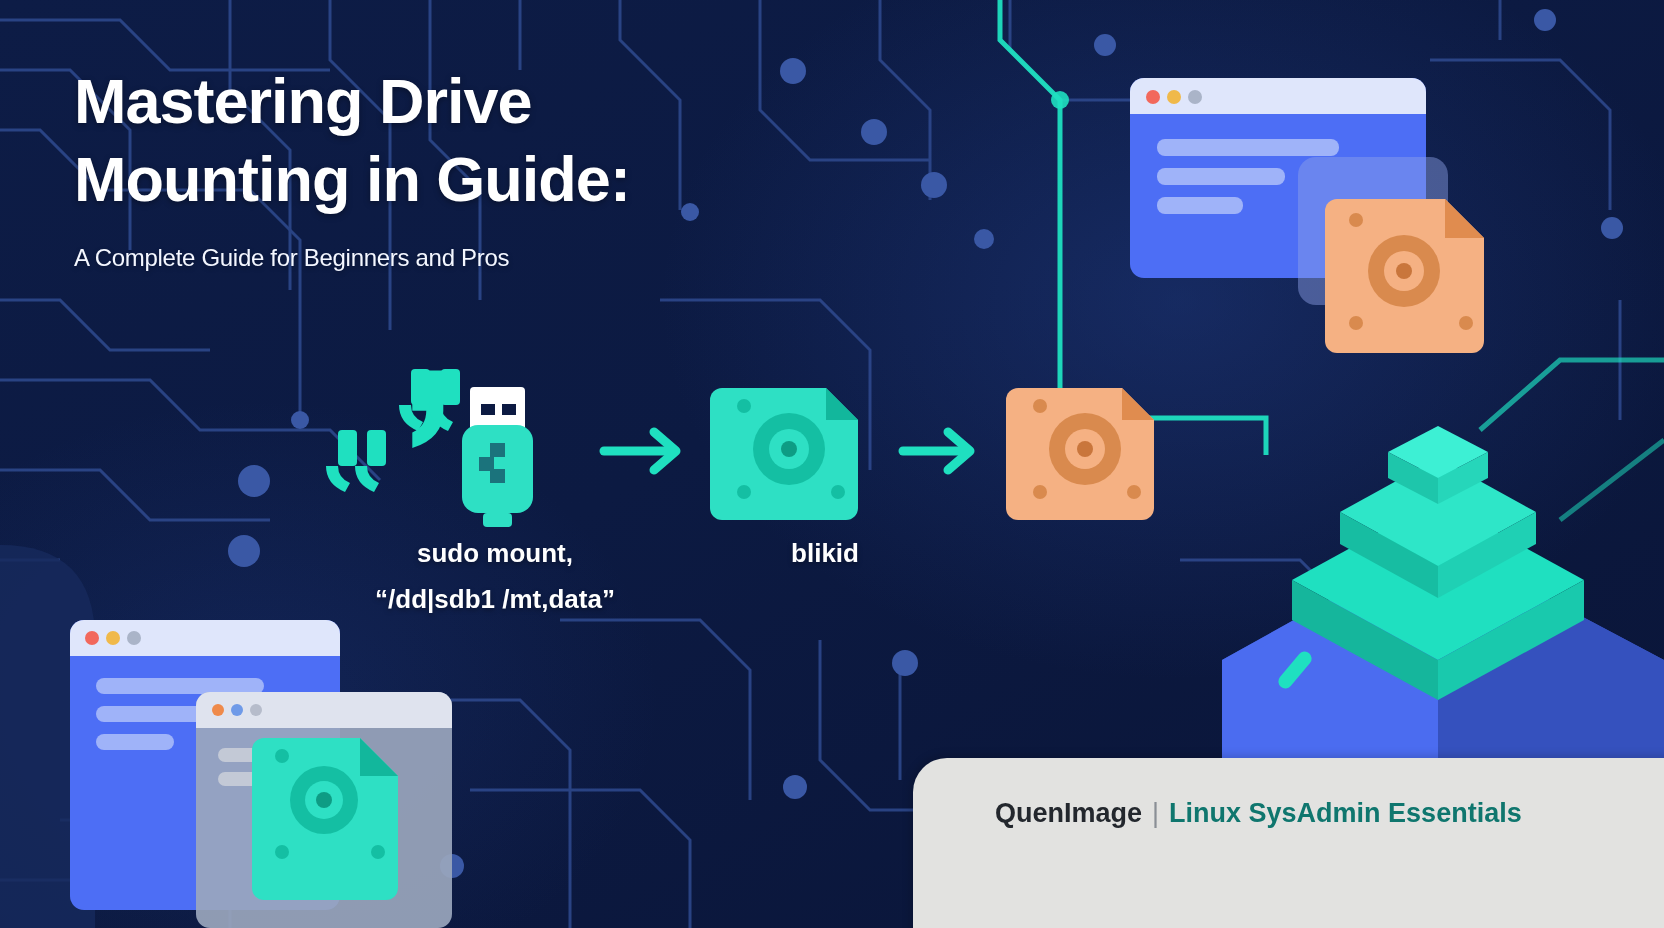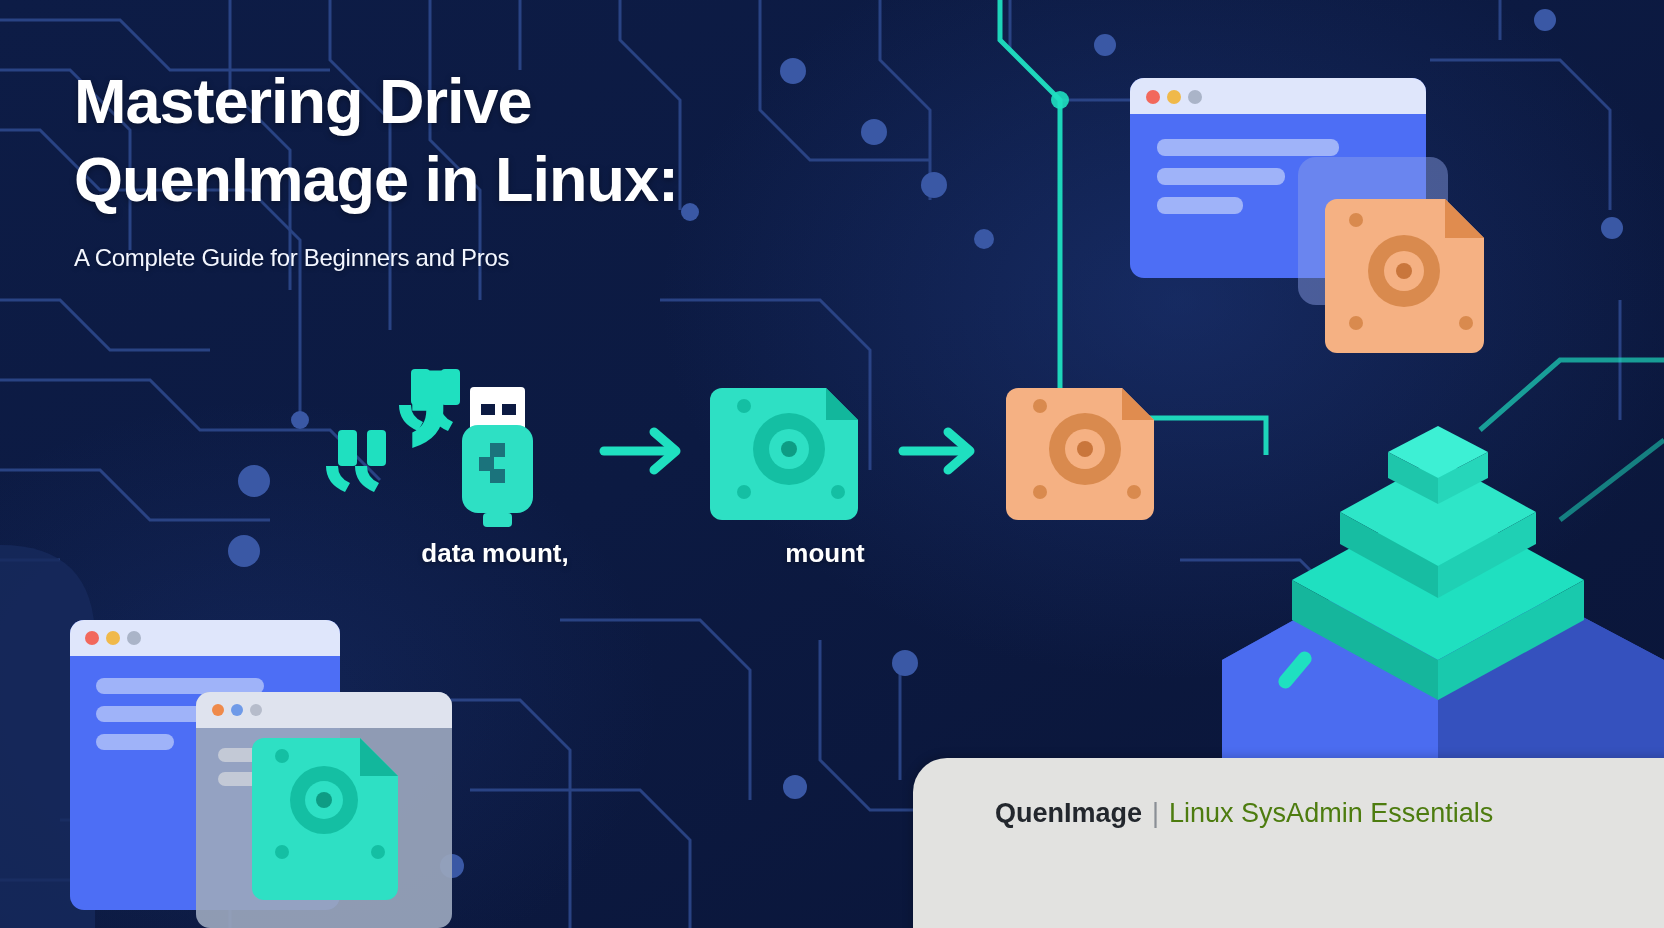--- a/index.html
+++ b/index.html
@@ -40,21 +40,21 @@
     position:absolute;left:913px;top:758px;width:760px;height:180px;
     background:#e2e2e0;border-radius:34px 0 0 0;z-index:40;
     box-shadow:-2px -2px 10px rgba(0,0,0,.18);
   }
   .footer-text{
     position:absolute;left:82px;top:40px;white-space:nowrap;
     font-size:27px;color:#33383f;
   }
   .footer-brand{font-weight:bold;color:#23272d;text-align:center;}
   .footer-sep{color:#8a8f96;padding:0 10px;font-weight:400;}
-  .footer-rest{font-weight:normal;color:#4d7c0f;}
+  .footer-rest{font-weight:bold;color:#0f766e;}
 </style>
 </head>
 <body>
 
 <div class="stage">
 
   <svg class="layer" viewBox="0 0 1664 928" preserveAspectRatio="none">
     <defs>
       <linearGradient id="bgGrad" x1="0" y1="0" x2="1" y2="1">
         <stop offset="0%" stop-color="#0d1c46"></stop>
@@ -263,33 +263,34 @@
       <circle cx="1085" cy="449" r="20" fill="#f5b183"></circle>
       <circle cx="1085" cy="449" r="8" fill="#c9763c"></circle>
       <circle cx="1040" cy="406" r="7" fill="#d98a4e"></circle>
       <circle cx="1040" cy="492" r="7" fill="#d98a4e"></circle>
       <circle cx="1134" cy="492" r="7" fill="#d98a4e"></circle>
     </g>
   </svg>
 
   <div class="title-block">
     <div class="title-line">Mastering Drive</div>
-    <div class="title-line">QuenImage in Linux:</div>
+    <div class="title-line">Mounting in Guide:</div>
     <div class="subtitle">A Complete Guide for Beginners and Pros</div>
   </div>
 
   <div class="flow">
     <div class="flow-item" style="left:0;top:0;width:330px;">
       <div class="cap-wrap">
-        <div class="flow-caption">data mount,</div>
+        <div class="flow-caption">sudo mount,</div>
+        <div class="flow-caption">“/dd|sdb1 /mt,data”</div>
       </div>
     </div>
     <div class="flow-item" style="left:330px;top:0;width:330px;">
       <div class="cap-wrap">
-        <div class="flow-caption">mount</div>
+        <div class="flow-caption">blikid</div>
       </div>
     </div>
     <div class="flow-item" style="left:595px;top:0;width:330px;">
       <div class="cap-wrap">
       </div>
     </div>
   </div>
 
   <div class="footer-tab">
     <div class="footer-text">

